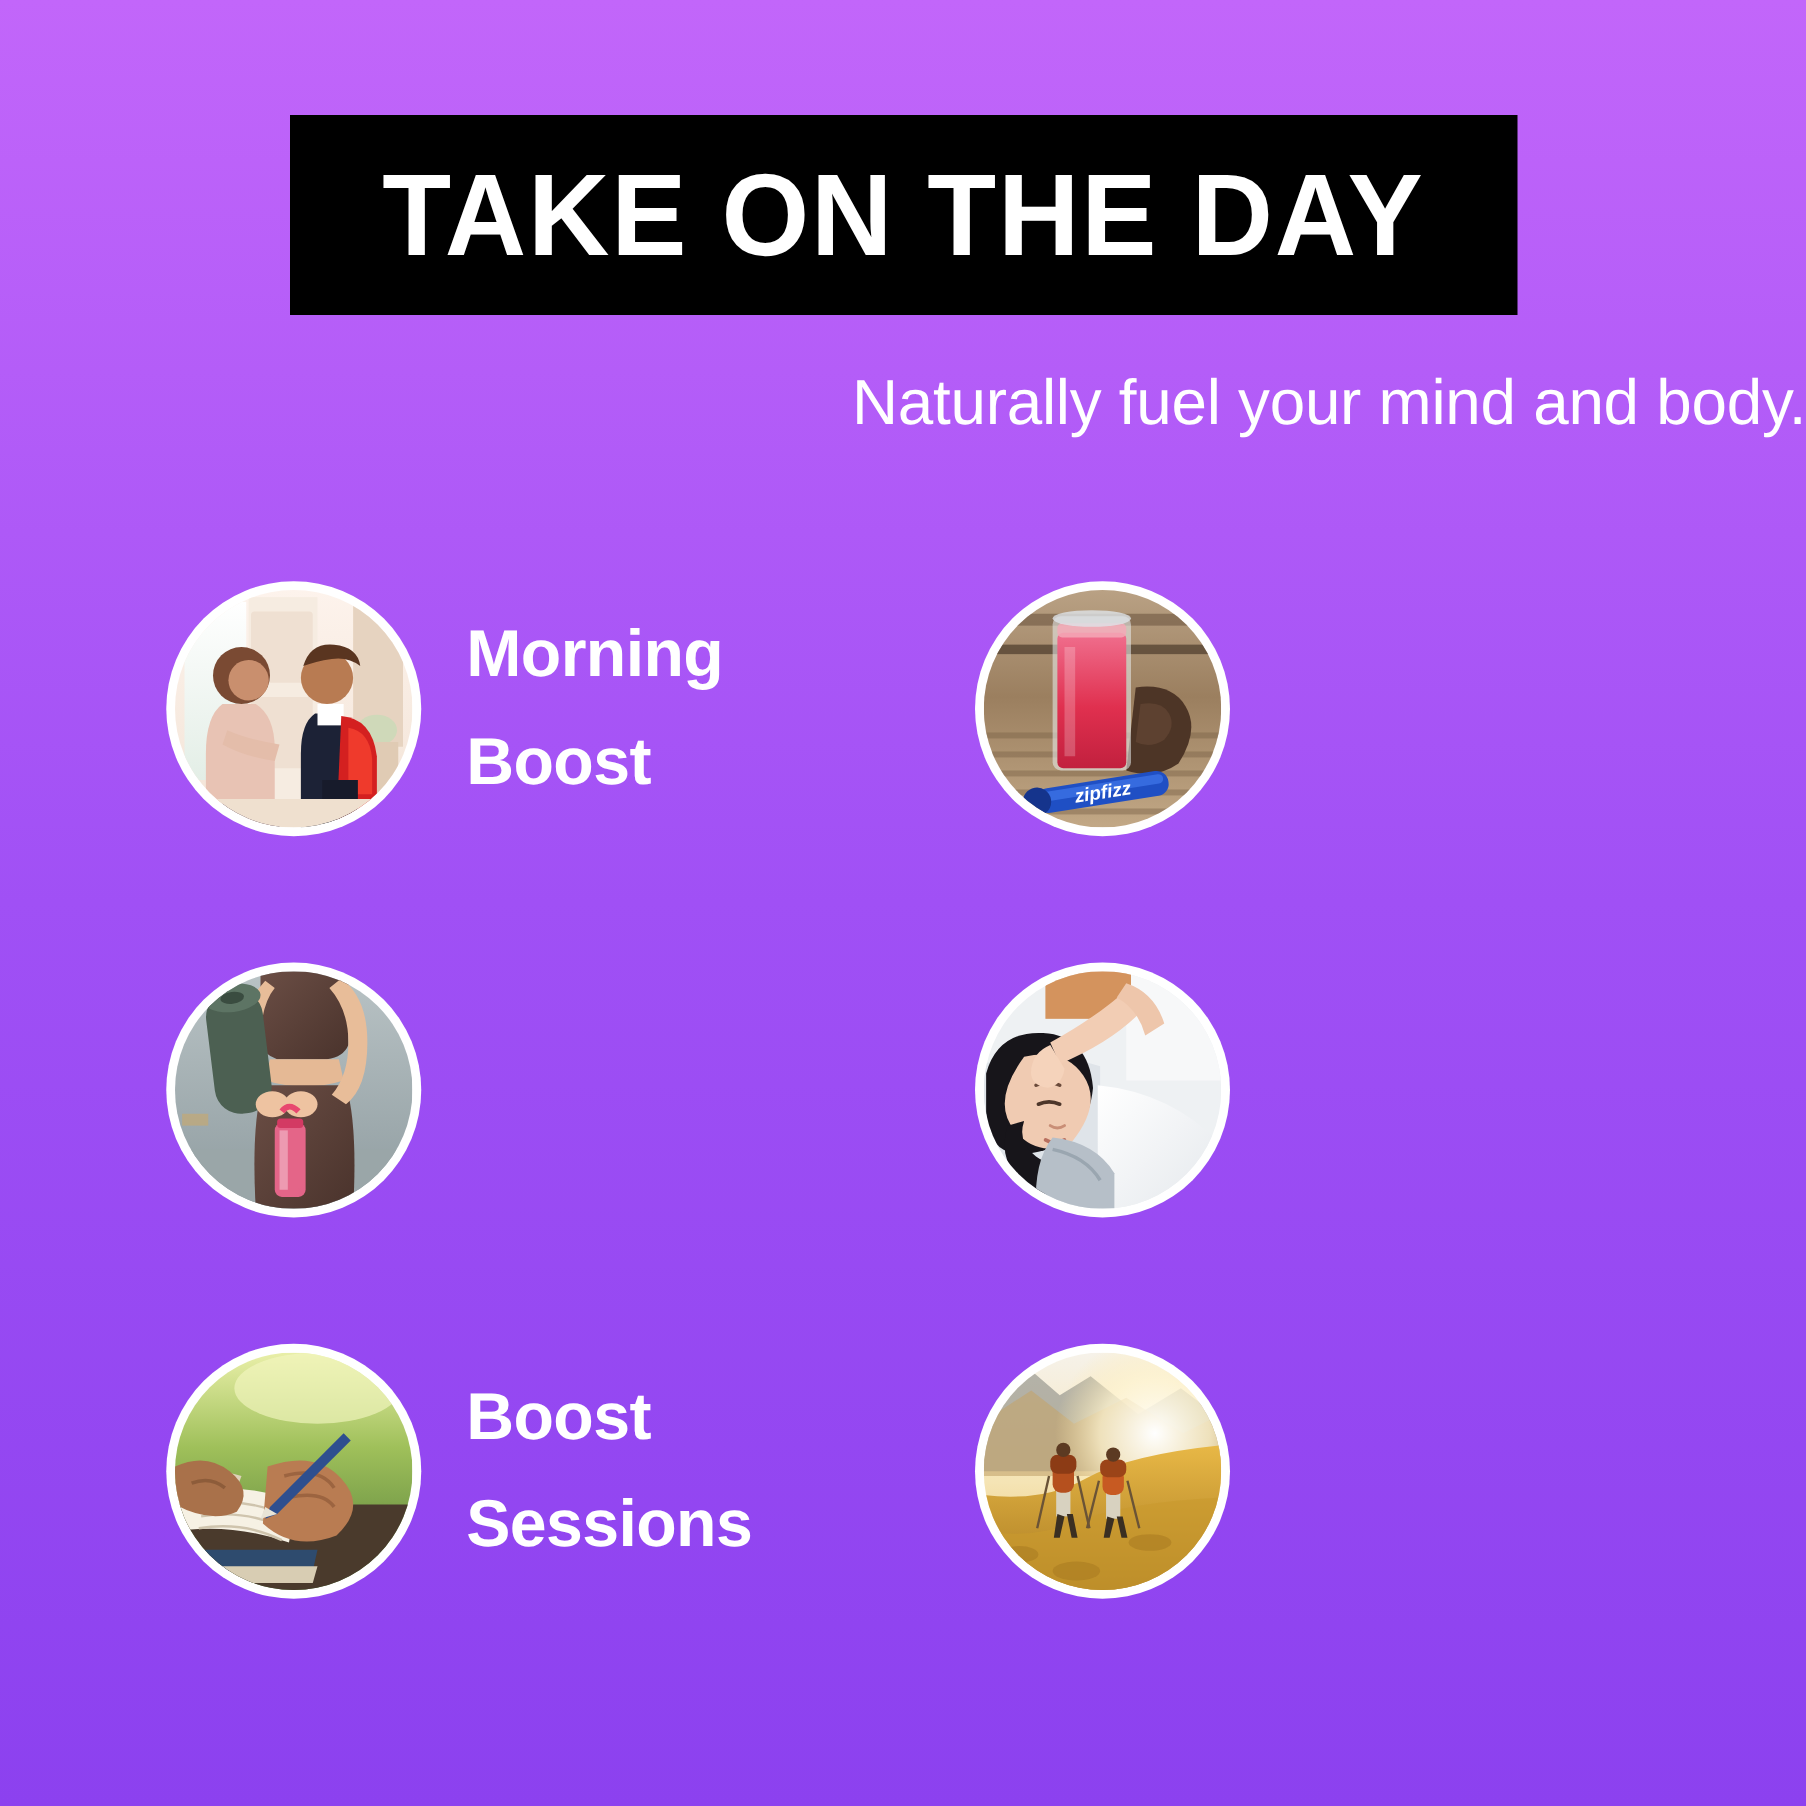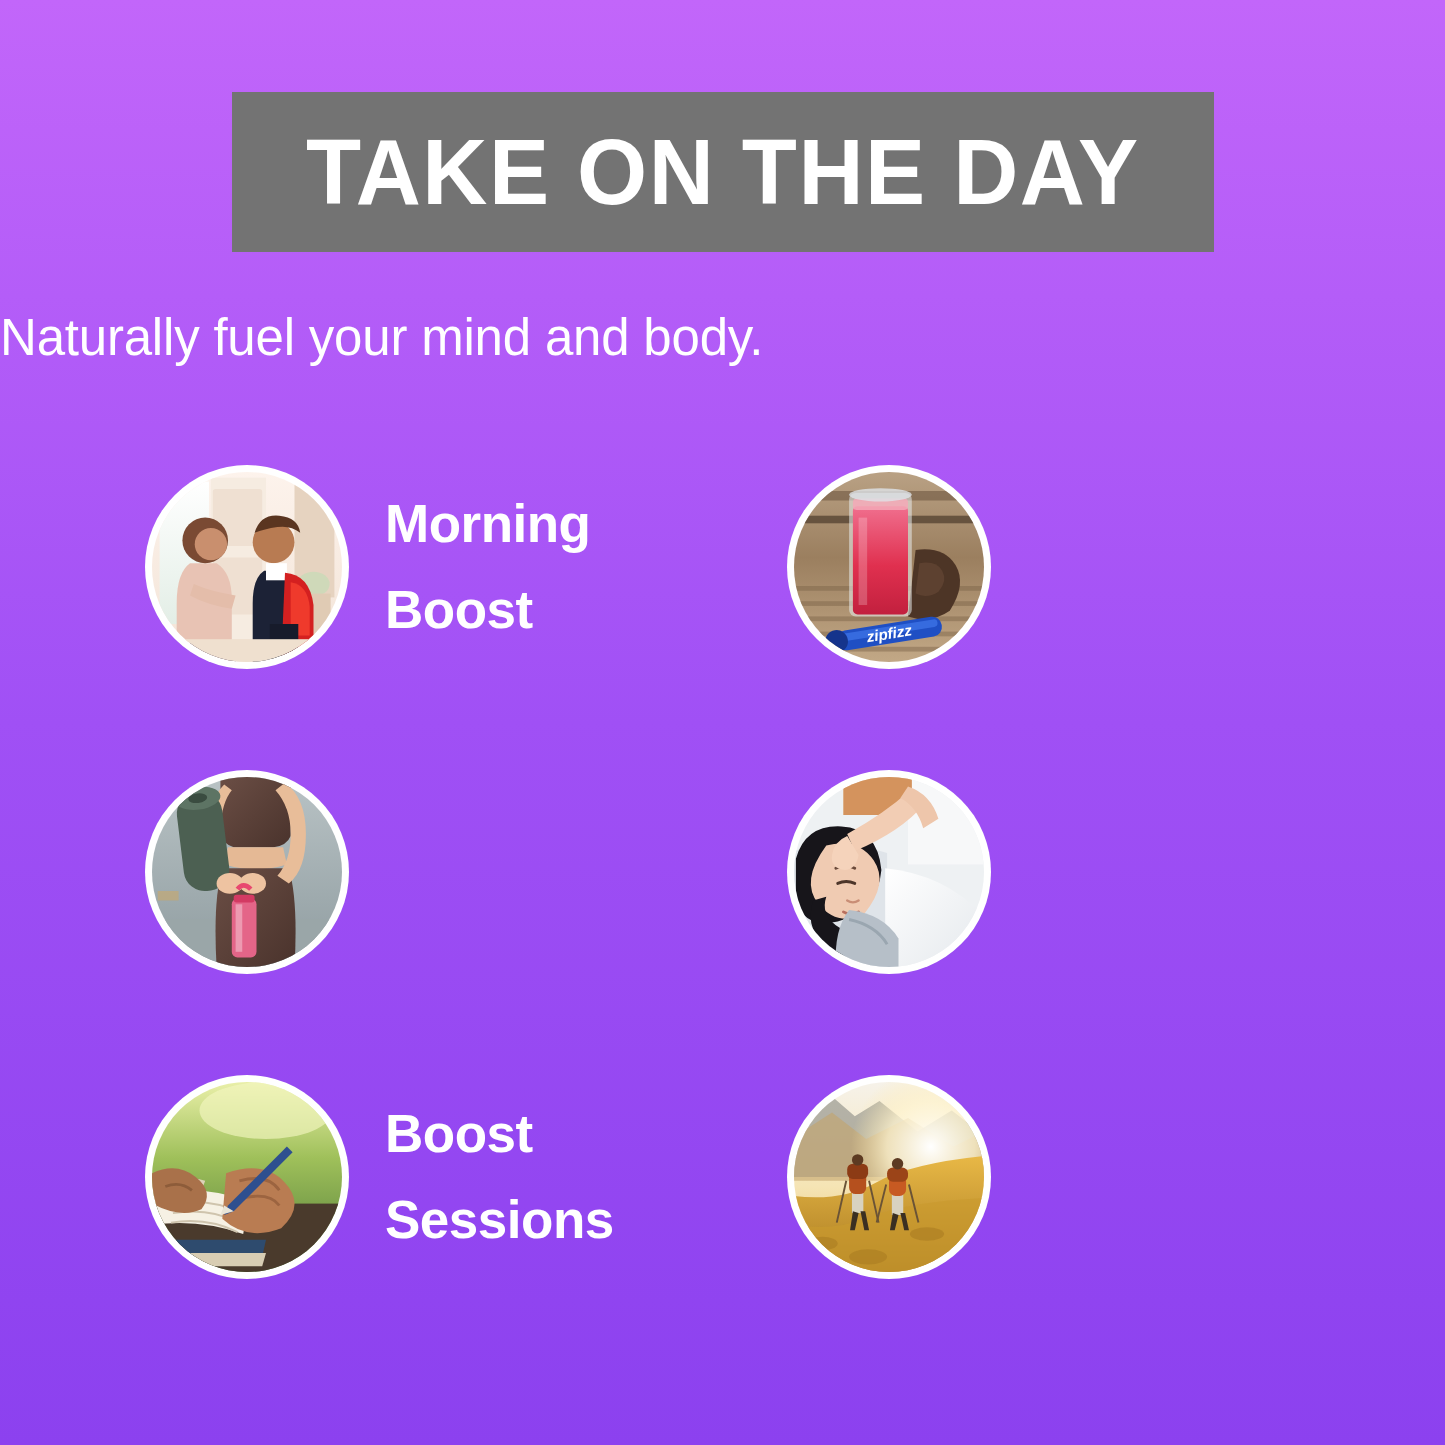--- a/index.html
+++ b/index.html
@@ -10,54 +10,53 @@
     background: linear-gradient(180deg, #c266fa 0%, #a050f5 50%, #8c41ef 100%);
     overflow: hidden;
     position: relative;
   }
 
   
   .banner {
     position:absolute;
     left:232px; top:92px;
     width:982px; height:160px;
-    background:#737373;
+    background:#000000;
     display:flex; align-items:center; justify-content:center;
   }
   .banner-title {
     color:#ffffff;
     font-size:93px;
     font-weight:bold;
     letter-spacing:1.5px;
     line-height:1;
     transform:scaleX(0.97);
     white-space:nowrap;
   }
 
   
   .subtitle {
     position:absolute;
     left:0; top:294px;
     width:1445px;
-    text-align:left;
+    text-align:right;
     color:#ffffff;
     font-size:51px;
     font-weight:400;
     line-height:1.1;
     letter-spacing:-0.2px;
-    margin-top:16px;
   }
 
   
   .grid {
     position:absolute;
     left:0; top:462px;
     width:1445px;
   }
-  .row { display:flex; height:305px;padding-left:12px; }
+  .row { display:flex; height:305px; }
   .cell {
     display:flex;
     align-items:center;
     height:210px;
   }
   .cell-left  { width:640px; padding-left:133px; }
   .cell-right { width:805px; padding-left:140px; }
 
   
   .thumb {

